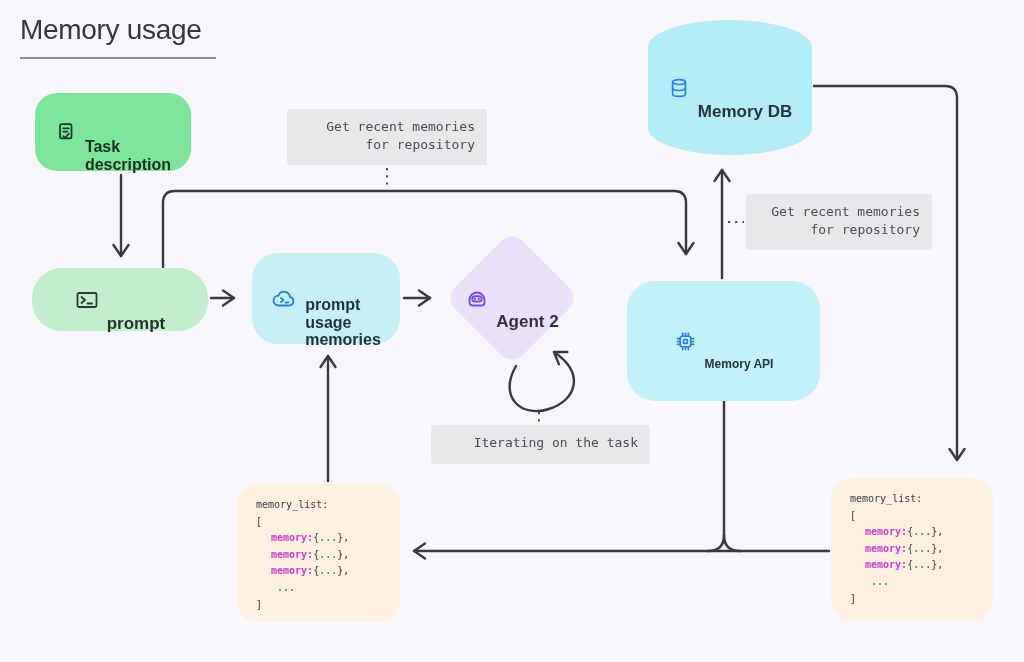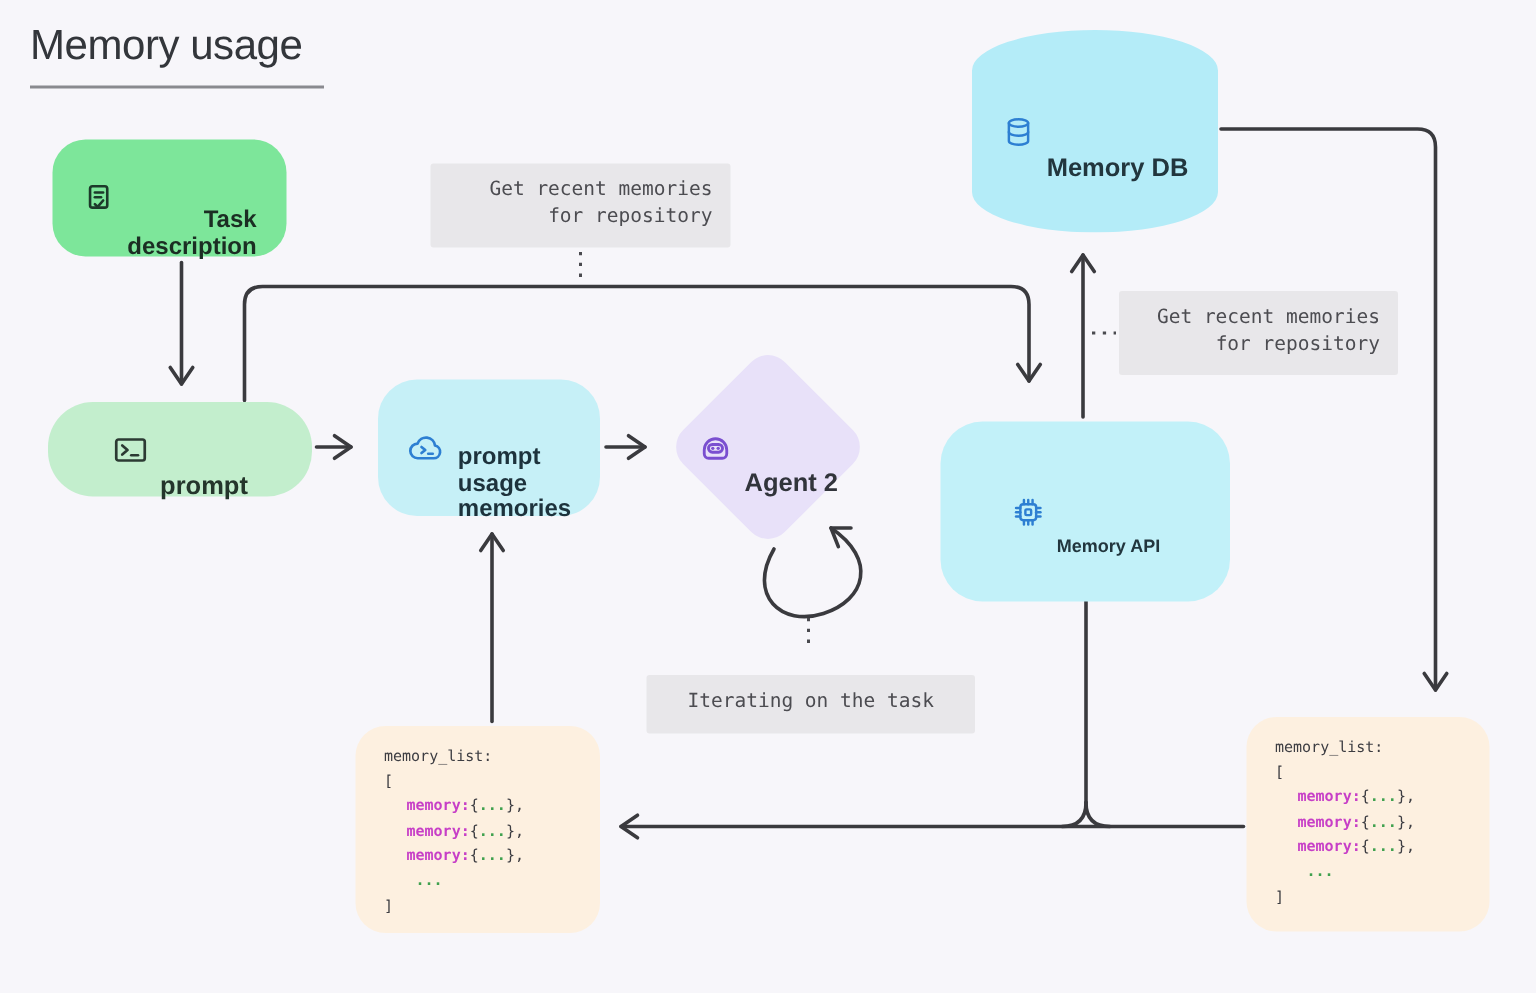--- a/index.html
+++ b/index.html
@@ -20,21 +20,21 @@
 
   
   svg.arrows { position:absolute; left:0; top:0; z-index:1; }
 
   
   .node { position:absolute; z-index:2; display:flex; align-items:center;
           justify-content:center; }
   .node .lbl { font-weight:700; color:#24313a; font-size:16px; line-height:1.12;margin-top:48px; }
   .row { display:flex; align-items:center; gap:8px; }
 
-  .task  { left:35px;  top:93px;  width:156px; height:78px; background:#7de69a; border-radius:22px;text-align:right; }
+  .task  { left:35px;  top:93px;  width:156px; height:78px; background:#7de69a; border-radius:22px; }
   .task .lbl { color:#1b2e23; }
   .prompt{ left:32px;  top:268px; width:176px; height:63px; background:#c3eecd; border-radius:30px; }
   .prompt .lbl { color:#24352b; font-size:17px; }
   .pwm   { left:252px; top:253px; width:148px; height:91px; background:#c6f0f7; border-radius:26px; }
   .pwm .lbl { color:#1d323c; }
   .api   { left:627px; top:281px; width:193px; height:120px; background:#c2f1f9; border-radius:28px; }
   .api .lbl { color:#22363e; font-size:12px; }
 
   .diamond { left:464px; top:250px; width:96px; height:96px; background:#e8e1f9;
              border-radius:16px; transform:rotate(45deg); }
@@ -46,21 +46,21 @@
   .db .cyl { position:absolute; inset:0; }
   .db .row { position:relative; }
   .db .lbl { color:#22363e; font-size:17px; }
 
   
   .note { position:absolute; z-index:3; background:#e8e7ea; color:#4c4c51;
           font-family:"DejaVu Sans Mono", monospace; font-size:13px; line-height:1.4;
           padding:9px 12px; border-radius:2px;text-align:right; }
   .note-1 { left:287px; top:109px; width:200px; height:56px; }
   .note-2 { left:746px; top:194px; width:186px; height:56px; }
-  .note-3 { left:431px; top:450px; width:219px; height:39px; text-align:center; }
+  .note-3 { left:431px; top:425px; width:219px; height:39px; text-align:right; }
 
   
   .code-box { position:absolute; z-index:2; background:#fdf0e0; border-radius:20px;
           padding:13px 14px 10px 19px; font-family:"DejaVu Sans Mono", monospace;
           font-size:10px; line-height:16.6px; color:#3d3d42; }
   .code-left  { left:237px; top:484px; width:163px; height:138px; }
   .code-right { left:831px; top:478px; width:162px; height:143px; }
   .code-line { white-space:nowrap; }
   .ind  { padding-left:15px; }
   .ind2 { padding-left:21px; }

